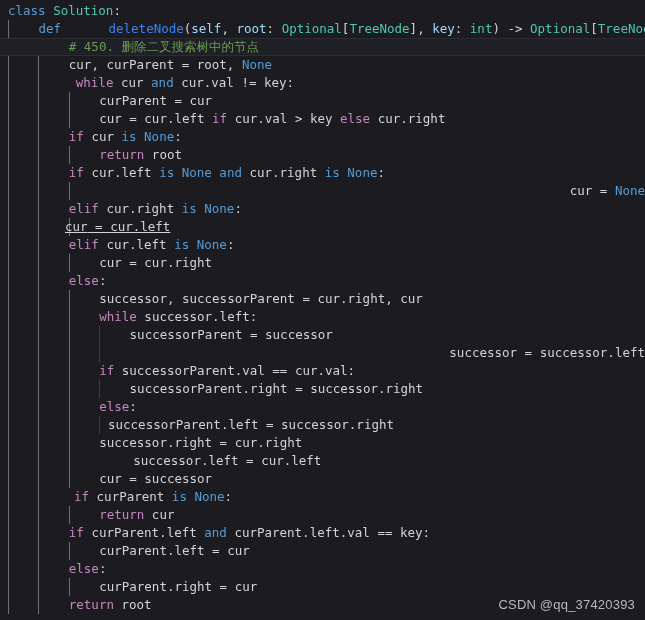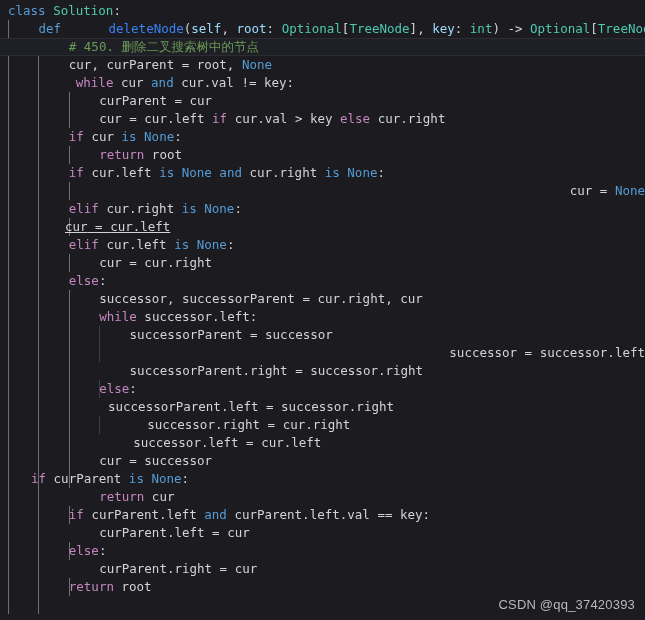--- a/index.html
+++ b/index.html
@@ -126,27 +126,28 @@
       <div class="code-line" style="padding-left: 99.2px; text-align: right;"><span class="t-plain">cur</span><span class="t-op"> = </span><span class="t-const">None</span></div>
       <div class="code-line" style="padding-left: 68.8px;"><span class="t-ctrl">elif</span><span class="t-plain"> cur.right </span><span class="t-kw">is</span><span class="t-plain"> </span><span class="t-const">None</span><span class="t-punct">:</span></div>
       <div class="code-line" style="padding-left: 65px; text-decoration: underline;"><span class="t-plain">cur</span><span class="t-op"> = </span><span class="t-plain">cur.left</span></div>
       <div class="code-line" style="padding-left: 68.8px;"><span class="t-ctrl">elif</span><span class="t-plain"> cur.left </span><span class="t-kw">is</span><span class="t-plain"> </span><span class="t-const">None</span><span class="t-punct">:</span></div>
       <div class="code-line" style="padding-left: 99.2px;"><span class="t-plain">cur</span><span class="t-op"> = </span><span class="t-plain">cur.right</span></div>
       <div class="code-line" style="padding-left: 68.8px;"><span class="t-ctrl">else</span><span class="t-punct">:</span></div>
       <div class="code-line" style="padding-left: 99.2px;"><span class="t-plain">successor</span><span class="t-punct">, </span><span class="t-plain">successorParent</span><span class="t-op"> = </span><span class="t-plain">cur.right</span><span class="t-punct">, </span><span class="t-plain">cur</span></div>
       <div class="code-line" style="padding-left: 99.2px;"><span class="t-ctrl">while</span><span class="t-plain"> successor.left</span><span class="t-punct">:</span></div>
       <div class="code-line" style="padding-left: 129.6px;"><span class="t-plain">successorParent</span><span class="t-op"> = </span><span class="t-plain">successor</span></div>
       <div class="code-line" style="padding-left: 129.6px; text-align: right;"><span class="t-plain">successor</span><span class="t-op"> = </span><span class="t-plain">successor.left</span></div>
+      <div class="code-line" style="padding-left: 99.2px;"><span class="t-ctrl">if</span><span class="t-plain"> successorParent.val </span><span class="t-op">==</span><span class="t-plain"> cur.val</span><span class="t-punct">:</span></div>
       <div class="code-line" style="padding-left: 129.6px;"><span class="t-plain">successorParent.right</span><span class="t-op"> = </span><span class="t-plain">successor.right</span></div>
       <div class="code-line" style="padding-left: 99.2px;"><span class="t-ctrl">else</span><span class="t-punct">:</span></div>
       <div class="code-line" style="padding-left: 108px;"><span class="t-plain">successorParent.left</span><span class="t-op"> = </span><span class="t-plain">successor.right</span></div>
-      <div class="code-line" style="padding-left: 99.2px; margin-left: 48px;"><span class="t-plain">successor.right</span><span class="t-op"> = </span><span class="t-plain">cur.right</span></div>
+      <div class="code-line" style="padding-left: 99.2px;"><span class="t-plain">successor.right</span><span class="t-op"> = </span><span class="t-plain">cur.right</span></div>
       <div class="code-line" style="padding-left: 99.2px; margin-left: 34px;"><span class="t-plain">successor.left</span><span class="t-op"> = </span><span class="t-plain">cur.left</span></div>
       <div class="code-line" style="padding-left: 99.2px;"><span class="t-plain">cur</span><span class="t-op"> = </span><span class="t-plain">successor</span></div>
-      <div class="code-line" style="padding-left: 31px;"><span class="t-ctrl">if</span><span class="t-plain"> curParent </span><span class="t-kw">is</span><span class="t-plain"> </span><span class="t-const">None</span><span class="t-punct">:</span></div>
+      <div class="code-line" style="padding-left: 74px;"><span class="t-ctrl">if</span><span class="t-plain"> curParent </span><span class="t-kw">is</span><span class="t-plain"> </span><span class="t-const">None</span><span class="t-punct">:</span></div>
       <div class="code-line" style="padding-left: 99.2px;"><span class="t-ctrl">return</span><span class="t-plain"> cur</span></div>
       <div class="code-line" style="padding-left: 68.8px;"><span class="t-ctrl">if</span><span class="t-plain"> curParent.left </span><span class="t-kw">and</span><span class="t-plain"> curParent.left.val </span><span class="t-op">==</span><span class="t-plain"> key</span><span class="t-punct">:</span></div>
       <div class="code-line" style="padding-left: 99.2px;"><span class="t-plain">curParent.left</span><span class="t-op"> = </span><span class="t-plain">cur</span></div>
       <div class="code-line" style="padding-left: 68.8px;"><span class="t-ctrl">else</span><span class="t-punct">:</span></div>
       <div class="code-line" style="padding-left: 99.2px;"><span class="t-plain">curParent.right</span><span class="t-op"> = </span><span class="t-plain">cur</span></div>
       <div class="code-line" style="padding-left: 68.8px;"><span class="t-ctrl">return</span><span class="t-plain"> root</span></div>
     </div>
 
   <div id="watermark">CSDN @qq_37420393</div>
 

